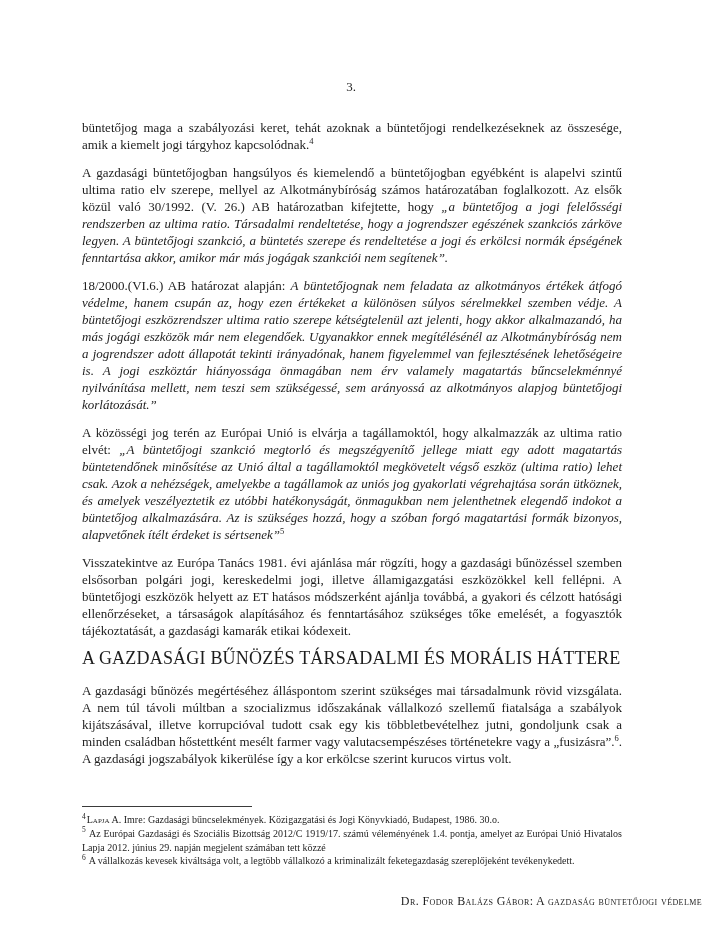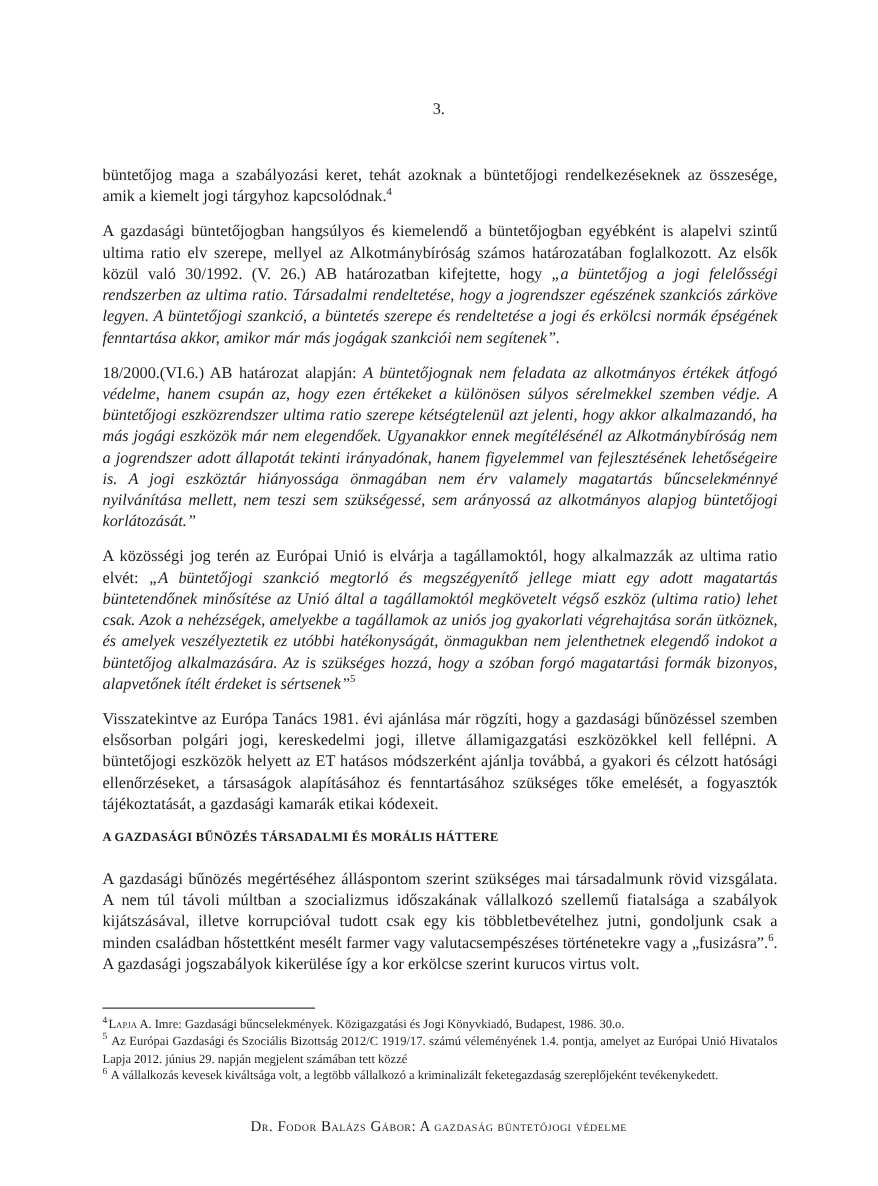--- a/index.html
+++ b/index.html
@@ -19,21 +19,21 @@
   .page-number {
     position: absolute;
     top: 79px;
     left: 0;
     width: 100%;
     text-align: center;
     font-size: 13px;
   }
   .content {
     position: absolute;
-    top: 131px;
+    top: 119px;
     left: 82px;
     width: 540px;
     font-size: 13px;
     line-height: 17px;
     text-align: justify;
   }
   .content p {
     margin: 0 0 11px 0;
   }
   .content p.pre-gap {
@@ -42,22 +42,22 @@
   .content em.q {
     font-style: italic;
   }
   .content sup {
     font-size: 8.5px;
     line-height: 0;
     vertical-align: super;
   }
   h2.section-heading {
     margin: 5px 0 15px 0;
-    font-size: 10px;
-    font-weight: bold;
+    font-size: 18px;
+    font-weight: normal;
     letter-spacing: 0.2px;
     text-align: left;
   }
   .footnotes {
     position: absolute;
     top: 806px;
     left: 82px;
     width: 540px;
     font-size: 10px;
     line-height: 13.8px;
@@ -76,21 +76,21 @@
     margin-right: 1px;
   }
   .scaps {
     font-variant: small-caps;
   }
   .page-footer {
     position: absolute;
     top: 894px;
     left: 0;
     width: 100%;
-    text-align: center;
+    text-align: right;
     font-size: 12px;
     letter-spacing: 0.4px;
     font-variant: small-caps;
   }
 </style>
 </head>
 <body>
 
 <div class="page">
 

